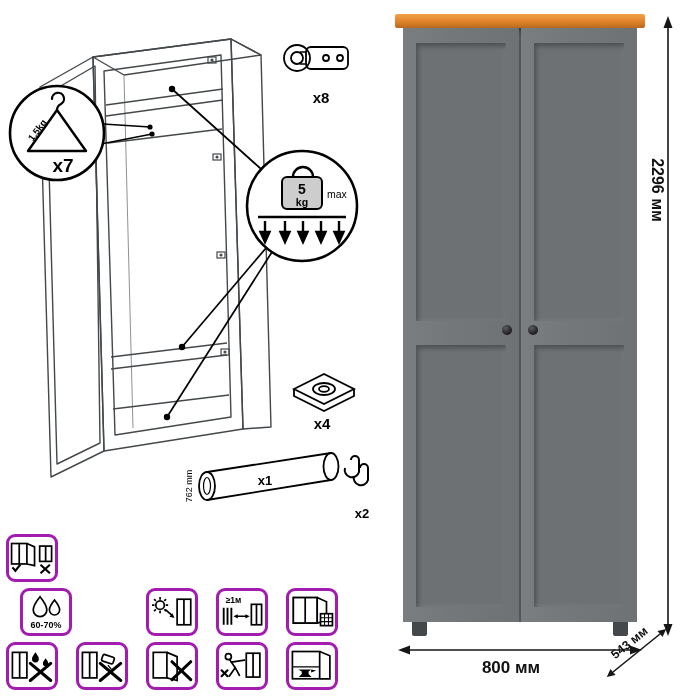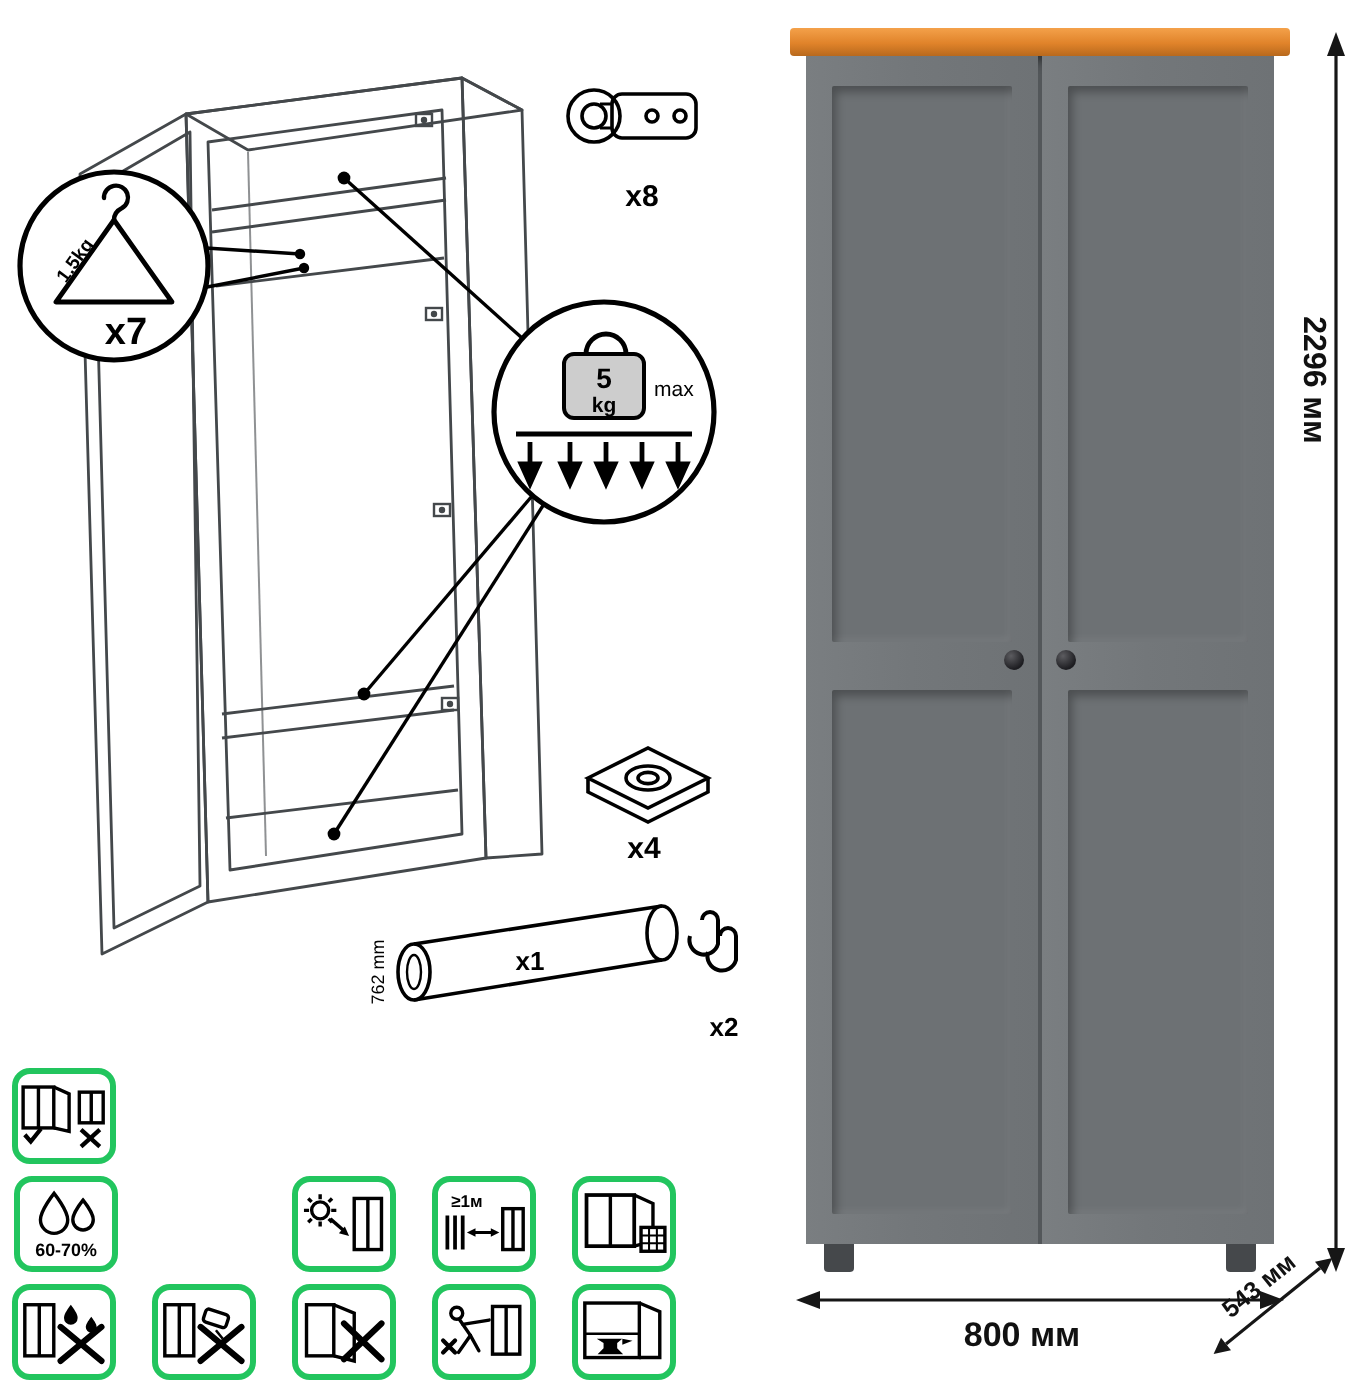--- a/index.html
+++ b/index.html
@@ -23,21 +23,21 @@
   .p-bottom{top:317px;bottom:15px}
   .wknob{position:absolute;top:297px;width:10px;height:10px;border-radius:50%;
          background:radial-gradient(circle at 35% 30%,#5c5c60,#1d1d21 70%)}
   .wdoor.left .wknob{right:7px}
   .wdoor.right .wknob{left:7px}
   .wfoot{position:absolute;bottom:0;width:15px;height:14px;background:#45484b;border-radius:0 0 2px 2px}
   .wfoot.fl{left:10px}.wfoot.fr{right:10px}
 
   
   #care-grid{position:absolute;left:4px;top:534px;width:352px;height:162px}
-  .cbox{position:absolute;width:52px;height:48px;border:3px solid #22c55e;border-radius:9px;
+  .cbox{position:absolute;width:52px;height:48px;border:3px solid #a21caf;border-radius:9px;
         background:#fff;display:flex;align-items:center;justify-content:flex-start;overflow:hidden}
   .cbox svg{display:block}
 </style>
 </head>
 <body>
 
 <div id="canvas">
 
   <svg width="396" height="545" viewBox="0 0 396 545" style="position:absolute;left:0;top:0">
 
@@ -208,21 +208,21 @@
           <line x1="12" y1="3" x2="12" y2="27" stroke-width="2"></line>
         <path d="M21,3 L30,7 L30,29 L21,27" stroke-width="2"></path>
         <path d="M4,31 l3.5,4 l6,-7.5" stroke-width="2.5"></path>
         <rect x="36" y="6" width="14" height="18" stroke-width="2"></rect>
           <line x1="43" y1="6" x2="43" y2="24" stroke-width="2"></line>
         <line x1="37" y1="28" x2="48" y2="38" stroke-width="2.5"></line>
           <line x1="48" y1="28" x2="37" y2="38" stroke-width="2.5"></line>
       </svg>
     </div>
 
-    <div class="cbox" style="left:3px;top:54px">
+    <div class="cbox" style="left:16px;top:54px">
       <svg width="54" height="42" viewBox="0 0 54 42">
         <path d="M20,3 C20,3 12,13 12,18.5 a8,8 0 0 0 16,0 C28,13 20,3 20,3 Z" fill="none" stroke="#000" stroke-width="2"></path>
         <path d="M37,7 C37,7 31,14.5 31,18.5 a6,6 0 0 0 12,0 C43,14.5 37,7 37,7 Z" fill="none" stroke="#000" stroke-width="2"></path>
         <text x="27" y="39.5" text-anchor="middle" font-size="10.5" font-weight="bold" fill="#000">60-70%</text>
       </svg>
     </div>
 
 
     <div class="cbox" style="left:142px;top:54px">
       <svg width="54" height="40" viewBox="0 0 54 40">

